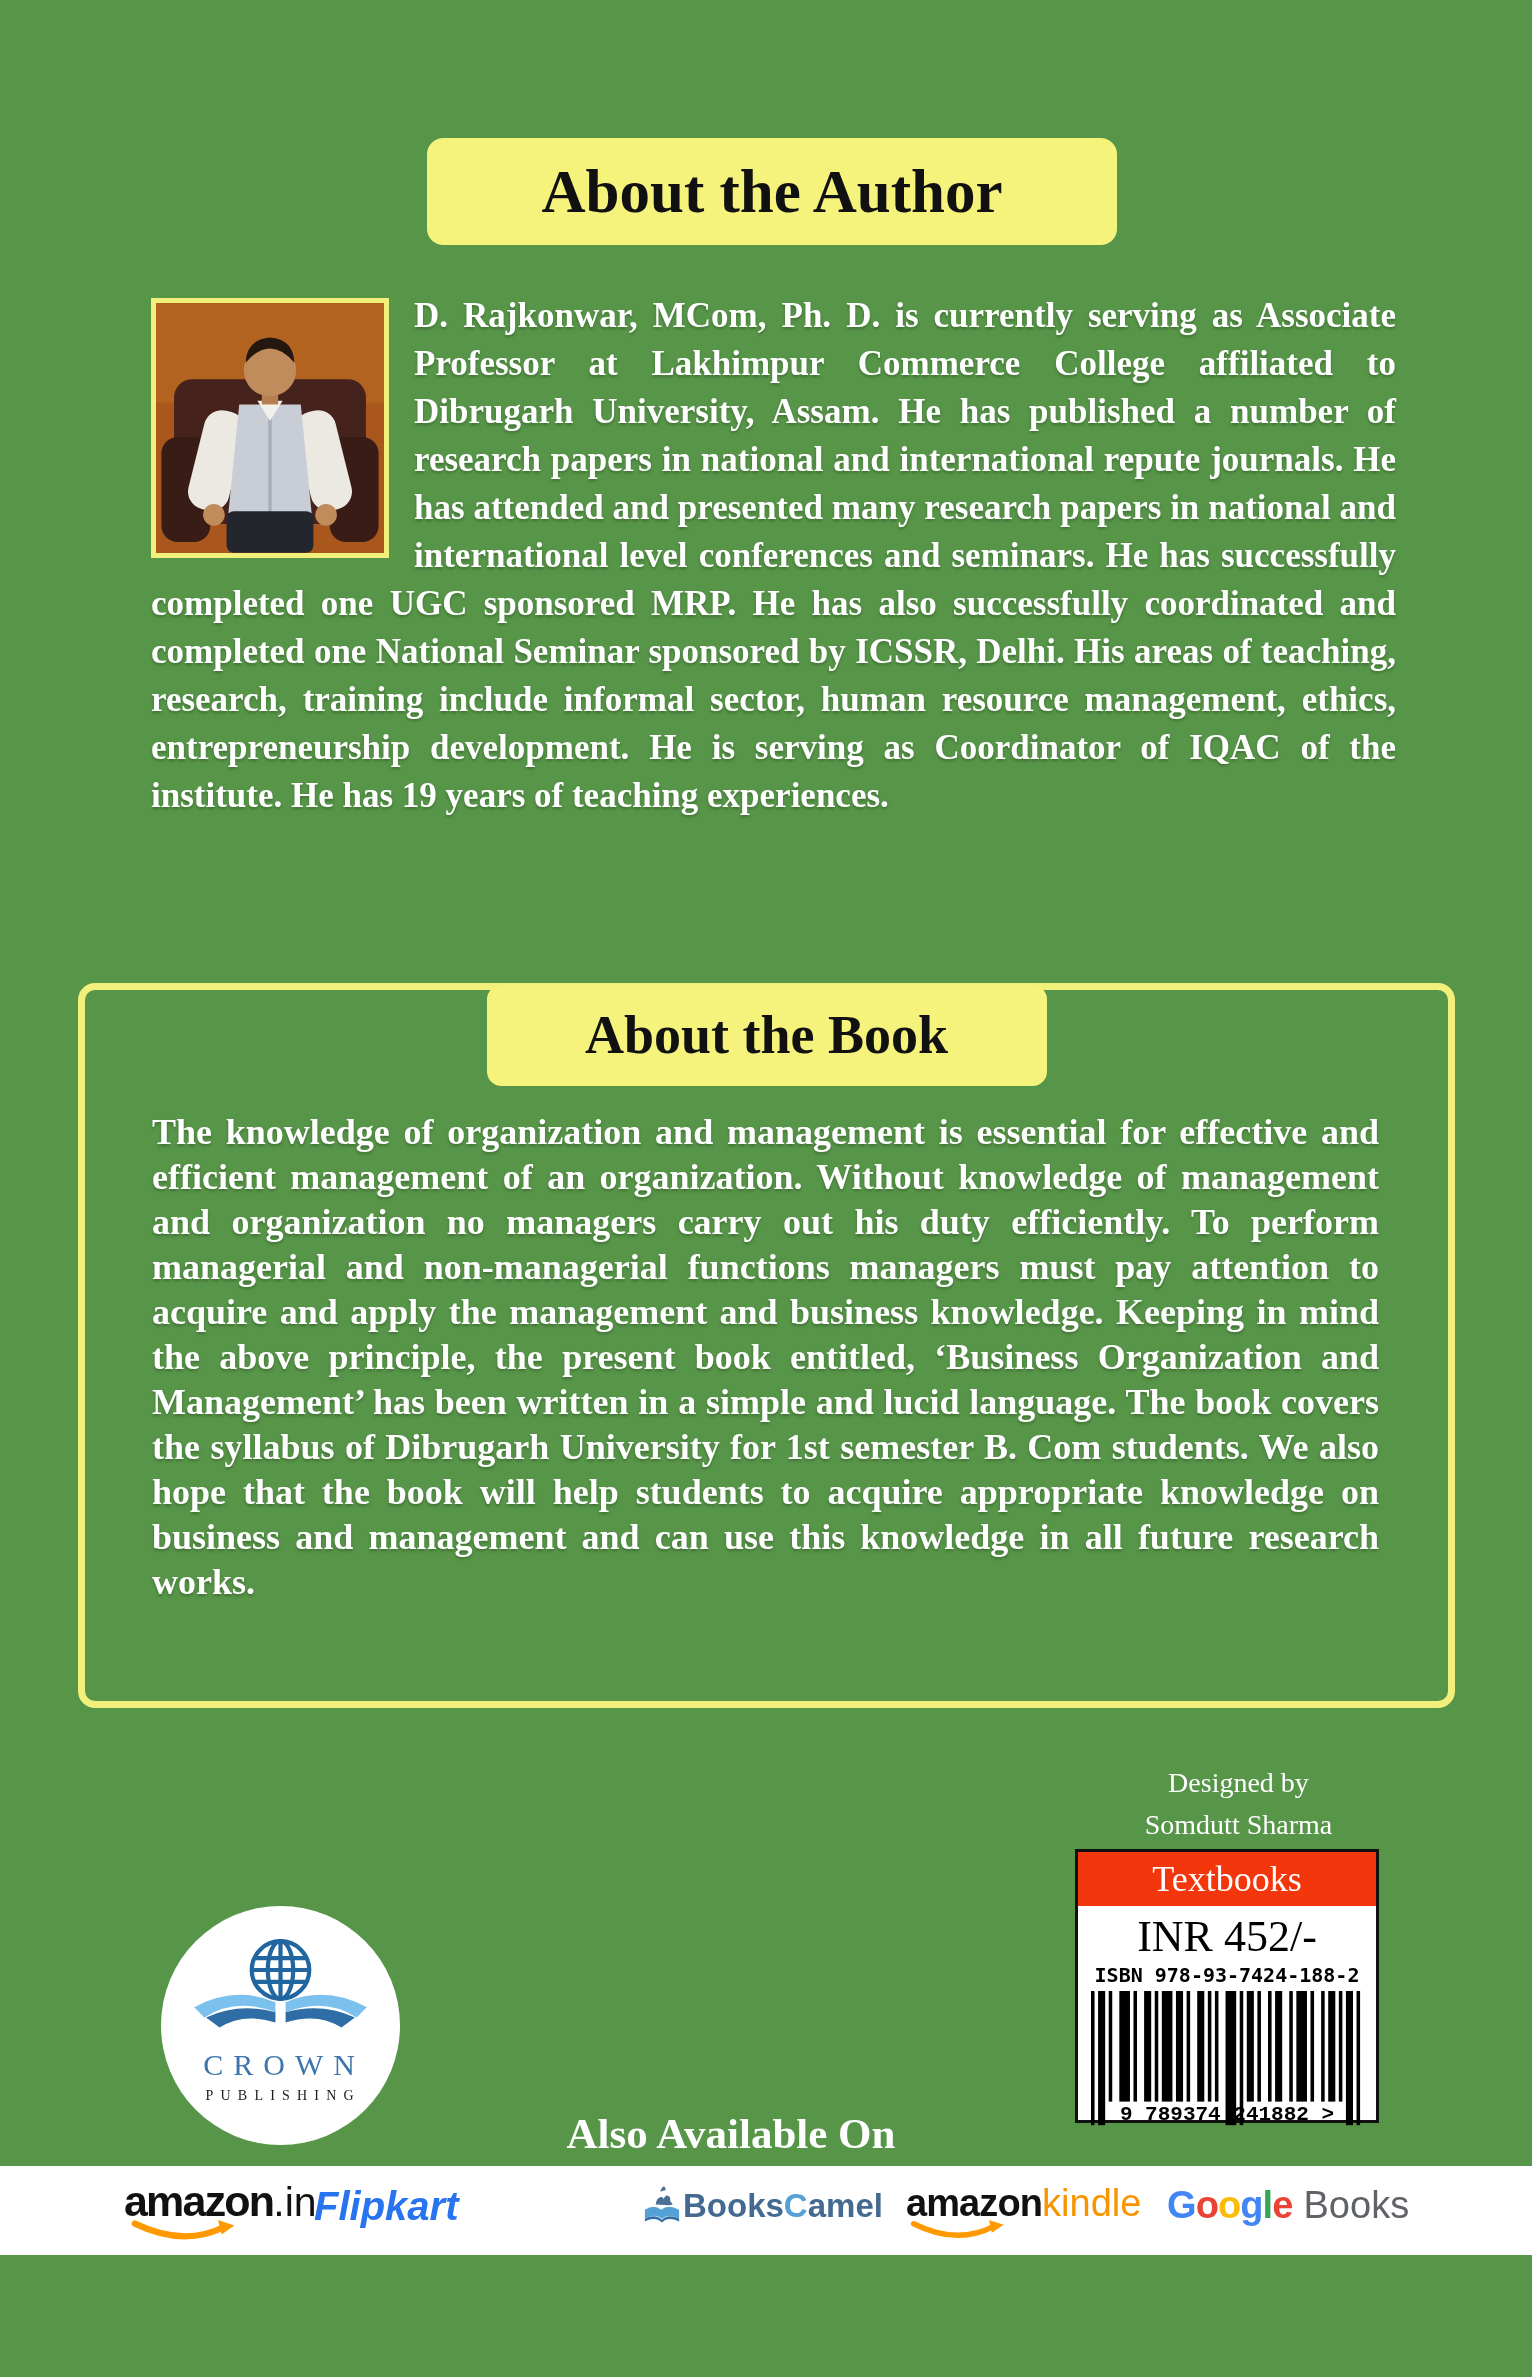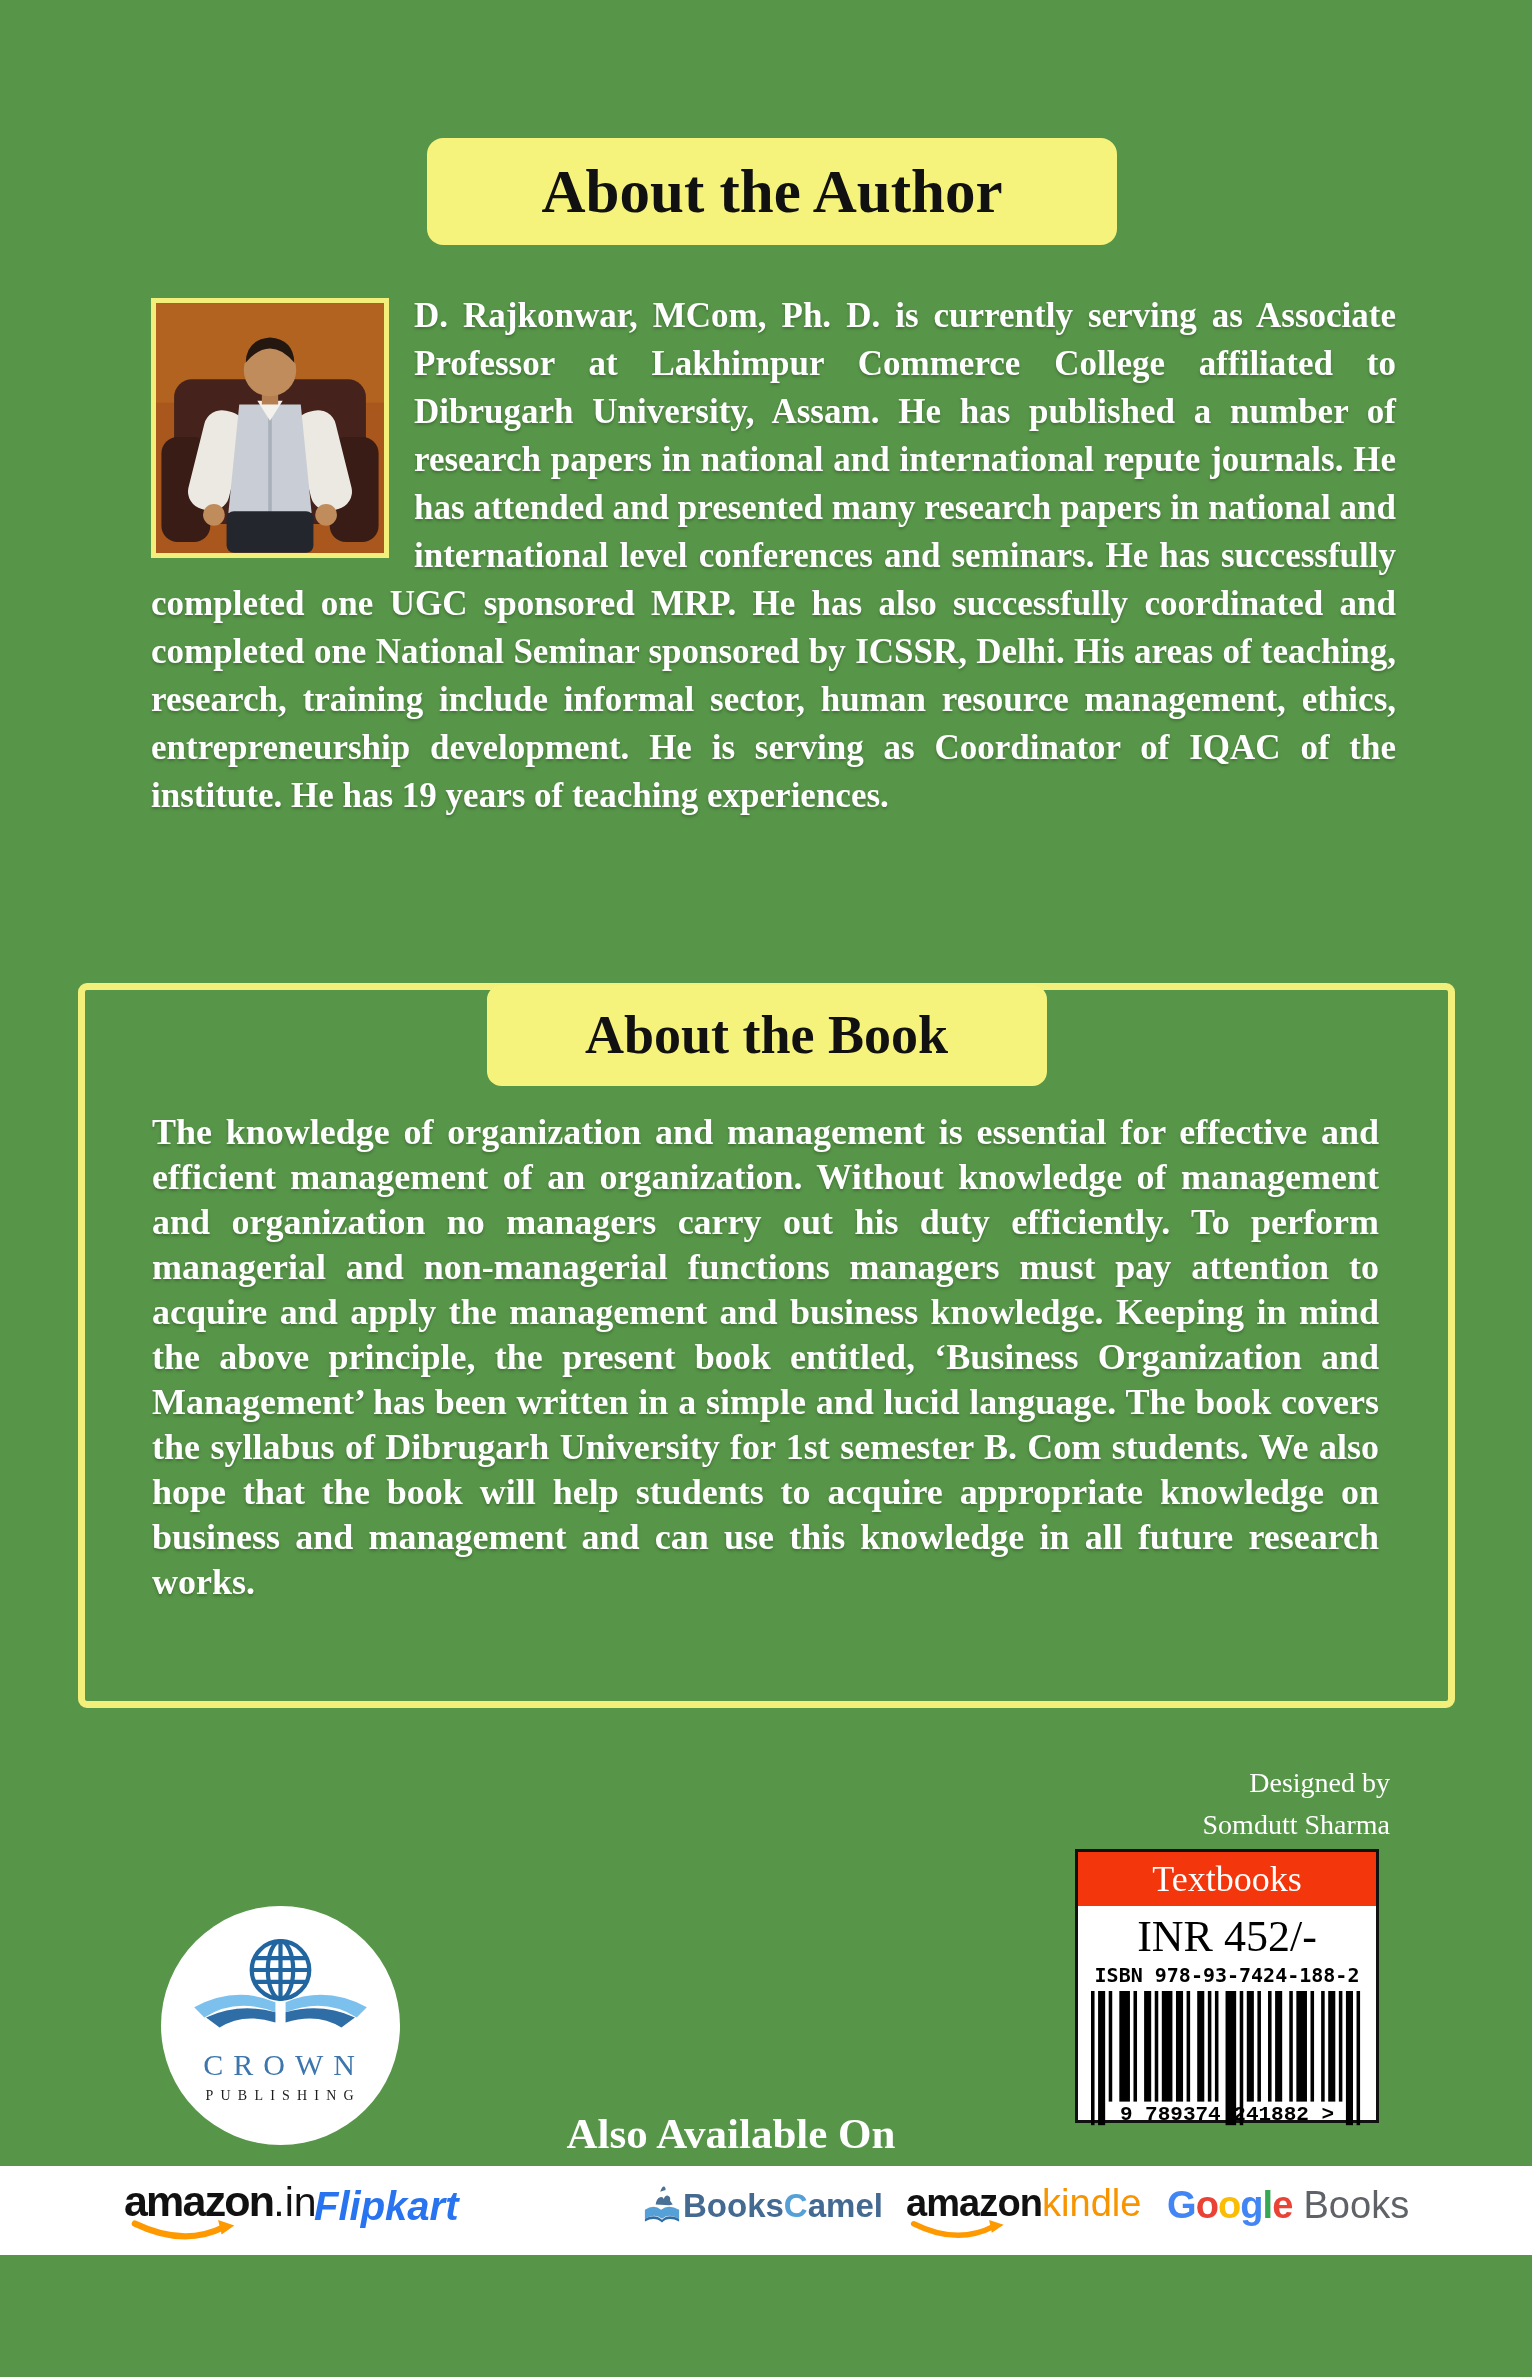--- a/index.html
+++ b/index.html
@@ -15,25 +15,25 @@
 
   
   .body-text{font-weight:bold;color:#ffffff;text-align:justify;margin:0;
              text-shadow:0 1.8px 2.7px rgba(25,45,15,.35);}
   .author-section{position:absolute;left:151px;top:292px;width:1245px;}
   .author-section .body-text{font-size:35px;line-height:48px;}
   .photo-frame{float:left;width:228px;height:250px;border:5.4px solid #f2ef7a;
                margin:6.3px 25px 5.4px 0;background:#a9571c;}
 
   .book-box{position:absolute;left:78px;top:983px;width:1377px;height:725px;
-            box-sizing:border-box;border:7.2px solid #f2ef7a;border-radius:9px;}
+            box-sizing:border-box;border:7.2px solid #f2ef7a;border-radius:17px;}
   .book-text{position:absolute;left:67px;right:69px;top:120px;font-size:36px;line-height:45px;}
 
   
-  .designed-by{position:absolute;left:1087px;top:1762px;width:303px;text-align:right;
+  .designed-by{position:absolute;left:1087px;top:1762px;width:303px;text-align:center;
                color:#fff;font-size:28px;line-height:42px;}
 
   
   .crown-logo{position:absolute;left:161px;top:1906px;width:239px;height:239px;background:#fff;
               border-radius:50%;text-align:center;}
   .crown-logo svg{margin-top:20px;}
   .crown-name{font-size:30px;color:#3d76ad;letter-spacing:10px;margin-top:8px;margin-left:7.2px;}
   .crown-type{font-size:14px;color:#1c1c1c;letter-spacing:7.2px;margin-top:6.3px;margin-left:5.4px;}
 
   

